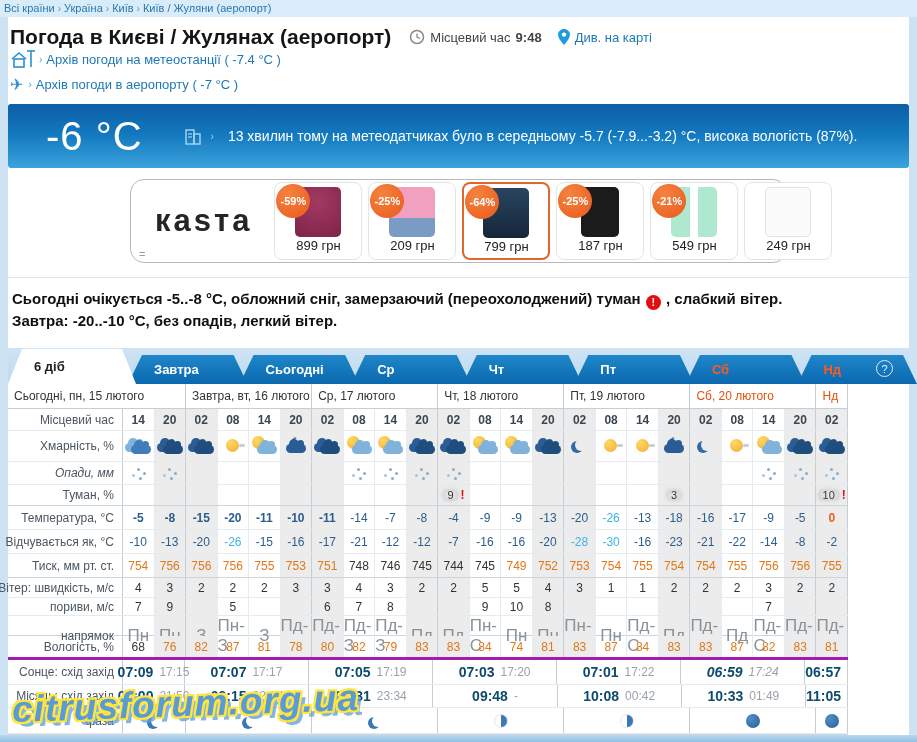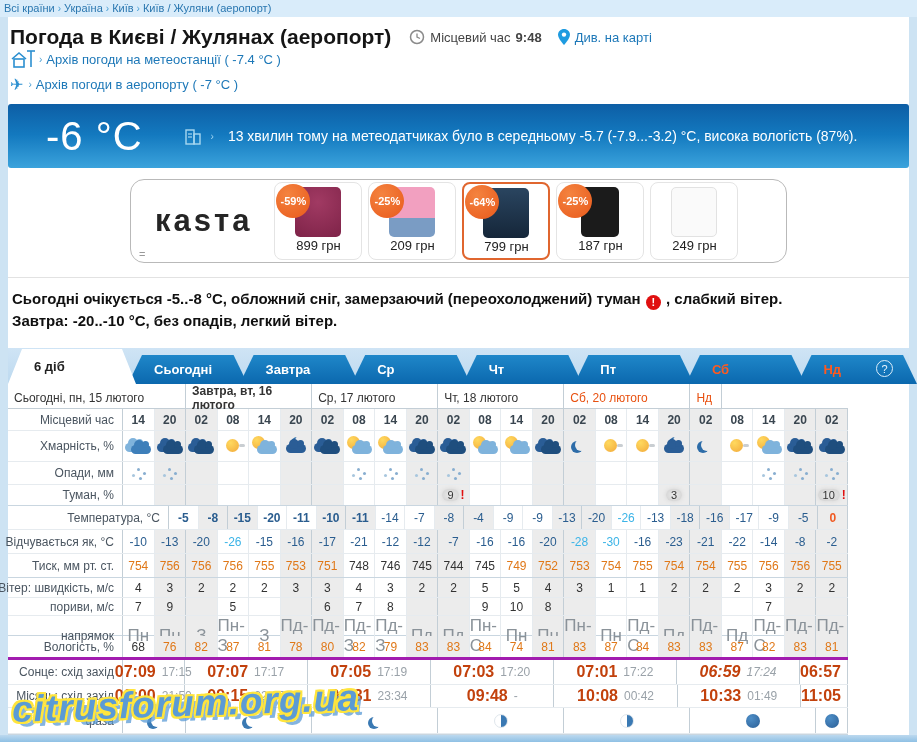--- a/index.html
+++ b/index.html
@@ -67,31 +67,31 @@
   .lcell { display:flex; align-items:center; justify-content:flex-end; padding-right:8px; font-size:12px; color:#4a5560;
     border-right:1px solid #c3ced6; white-space:nowrap; }
   .cell { display:flex; align-items:center; justify-content:center; font-size:12px; color:#333;
     border-right:1px solid #e6ebef; position:relative; }
   .cell.n { background:#ececec; }
   .cell.db { border-right:1px solid #c3ced6; }
   .dayc { justify-content:flex-start; padding-left:6px; font-size:12px; color:#333; }
   .dayc.orange { color:#e8500f; }
   .r-day  { height:25px; border-bottom:1px solid #c3ced6; }
   .r-time { height:22px; } .r-time .cell { font-weight:bold; color:#3a4650; }
-  .r-cloud{ height:31px; } .r-precip{ height:23px; } .r-fog{ height:21px; border-bottom:1px solid #c9d6e0; }
-  .r-temp { height:24px;padding-left:46px; } .r-feels{ height:24px; } .r-press{ height:24px; border-bottom:1px solid #c9d6e0; }
+  .r-cloud{ height:31px; } .r-precip{ height:23px;font-style:italic; } .r-fog{ height:21px; border-bottom:1px solid #c9d6e0; }
+  .r-temp { height:24px; } .r-feels{ height:24px; } .r-press{ height:24px; border-bottom:1px solid #c9d6e0; }
   .r-wind { height:20px; } .r-gust{ height:18px; } .r-dir{ height:20px; border-bottom:1px solid #c9d6e0; }
   .r-hum  { height:24px; border-bottom:3px solid #a21caf; }
   .r-sun  { height:25px; } .r-moon{ height:23px; } .r-phase{ height:26px; }
   .v-temp { color:#2a5d8f; } .v-bold { font-weight:bold; }
   .v-cyan { color:#3cb4e7 !important; } .v-orangev { color:#f05a22 !important; font-weight:bold; }
   .v-press{ color:#e07818; } .v-black{ color:#333 !important; }
   .v-hum  { color:#e07818; }
   .v-dir  { color:#8a9299; font-size:17px; }
-  .suncell b { color:#c2410c; margin-right:6px; font-size:16px; }
+  .suncell b { color:#0c4a6e; margin-right:6px; font-size:14px; }
   .suncell .sset { color:#9aa2a9; font-size:12px; }
 
   .snowdots { width:3px; height:3px; border-radius:50%; background:#88aed0;
     box-shadow:6px 4px 0 #88aed0, -5px 6px 0 #a8c6de, 2px 9px 0 #88aed0; margin-top:-8px; }
   .fogbadge { background:radial-gradient(#eaeaea,#d0d0d0); border-radius:8px; padding:0 5px; font-size:11px; color:#333;
     box-shadow:0 0 4px #d5d5d5; }
   .fogex { color:#e01010; font-weight:bold; margin-left:2px; font-size:12px; }
 
   .wbox { position:relative; width:30px; height:22px; }
   .w-sun { position:absolute; width:13px; height:13px; border-radius:50%;
@@ -195,55 +195,61 @@
             <span class="badge">-64%</span>
             <div class="pimg navy"></div>
             <div class="price">799 грн</div>
           </div>
           <div class="prod">
             <span class="badge">-25%</span>
             <div class="pimg black"></div>
             <div class="price">187 грн</div>
           </div>
           <div class="prod">
+            <span class="badge">-21%</span>
+            <div class="pimg mint"></div>
+            <div class="price">549 грн</div>
+          </div>
+          <div class="prod">
             <div class="pimg white"></div>
             <div class="price">249 грн</div>
           </div>
         </div>
       <span class="adeq">=</span>
     </div>
   </div>
 
   <div class="fcast">
     <div>
       <span>Сьогодні очікується -5..-8 °C, обложний сніг, замерзаючий (переохолоджений) туман</span>
       <span class="warn">!</span>
       <span>, слабкий вітер.</span>
     </div>
     <div>Завтра: -20..-10 °C, без опадів, легкий вітер.</div>
   </div>
 
   <div class="tabstrip">
       <div class="tab active">6 діб</div>
+      <div class="tab">Завтра</div>
       <div class="tab">Сьогодні</div>
-      <div class="tab">Завтра</div>
       <div class="tab">Ср</div>
       <div class="tab">Чт</div>
       <div class="tab">Пт</div>
       <div class="tab orange">Сб</div>
       <div class="tab orange">Нд</div>
       <span class="helpicon">?</span>
     </div>
 
   <div class="wtable">
       <div class="trow r-day">
         <div class="cell dayc db" style="grid-column: span 3;">Сьогодні, пн, 15 лютого</div>
-        <div class="cell dayc db" style="grid-column: span 4; font-weight: bold;">Завтра, вт, 16 лютого</div>
+        <div class="cell dayc db" style="grid-column: span 4;">Завтра, вт, 16 лютого</div>
         <div class="cell dayc db" style="grid-column: span 4;">Ср, 17 лютого</div>
         <div class="cell dayc db" style="grid-column: span 4;">Чт, 18 лютого</div>
+        <div class="cell dayc db" style="grid-column: span 4;">Пт, 19 лютого</div>
         <div class="cell dayc orange db" style="grid-column: span 4;">Сб, 20 лютого</div>
         <div class="cell dayc orange db" style="grid-column: span 1;">Нд</div>
       </div>
       <div class="trow r-time">
         <div class="lcell">Місцевий час</div>
         <div class="cell">14</div>
         <div class="cell n db">20</div>
         <div class="cell n">02</div>
         <div class="cell">08</div>
         <div class="cell">14</div>

